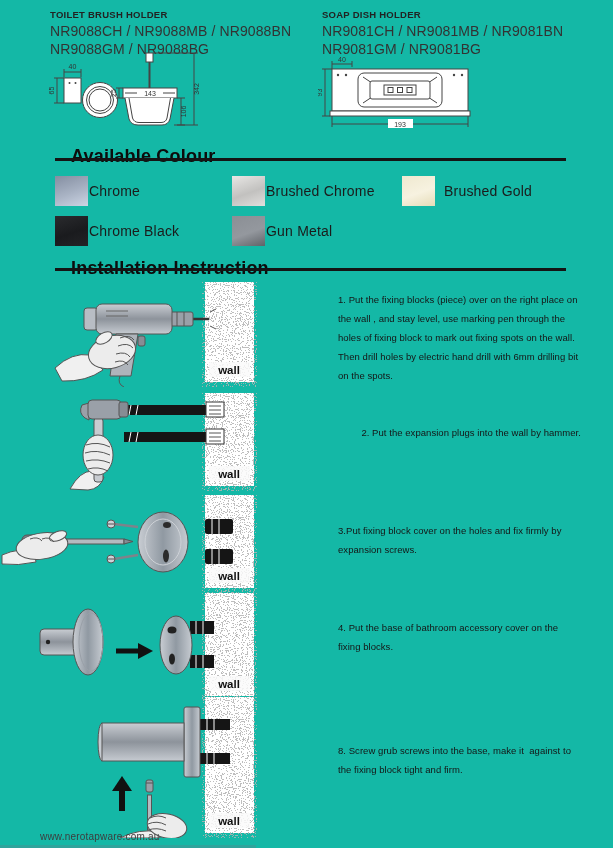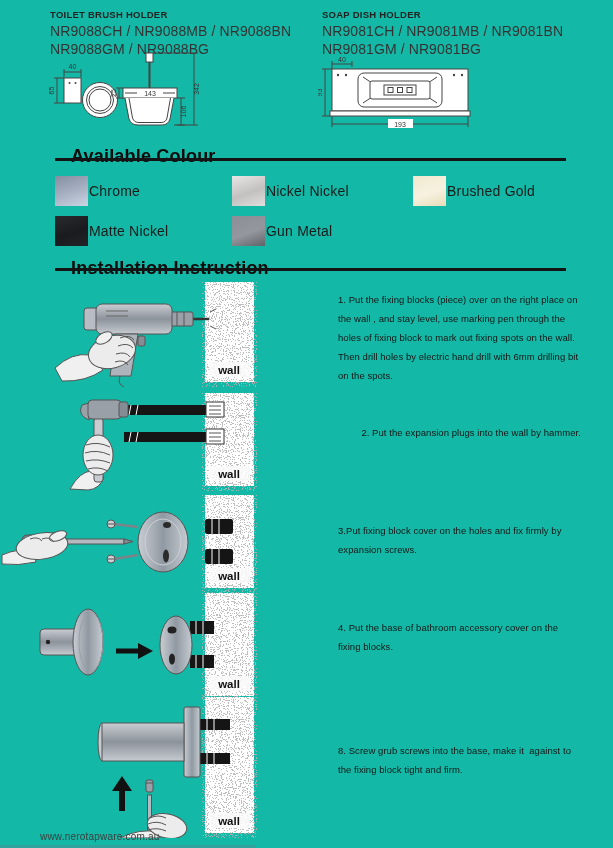--- a/index.html
+++ b/index.html
@@ -28,21 +28,21 @@
   .heading-install{top:242px;}
   .rule{position:absolute;left:55px;width:511px;height:3px;background:#141414;}
   .rule-colour{top:158px;}
   .rule-install{top:268px;}
 
   
   .swatch-item{position:absolute;display:flex;align-items:center;}
   .swatch{width:33px;height:30px;flex:0 0 auto;background:#ccc;}
   .swatch-label{font-size:14px;color:#1b1b1b;margin-left:1px;letter-spacing:.2px;}
   .sw-r1{top:176px;} .sw-r2{top:216px;}
-  .sw-c1{left:55px;} .sw-c2{left:232px;} .sw-c3{left:413px;}
+  .sw-c1{left:55px;} .sw-c2{left:232px;} .sw-c3{left:402px;gap:8px;}
 
   
   .step{position:absolute;left:0;width:613px;}
   .step-illu{position:absolute;left:0;top:0;}
   .step-text{position:absolute;left:338px;width:243px;font-size:9.5px;line-height:19px;
              color:#151515;white-space:pre-wrap;letter-spacing:.05px;}
 
   
   .footer-url{position:absolute;left:40px;top:831px;font-size:10px;color:#3d3d3d;
               letter-spacing:.2px;text-decoration:none;}
@@ -174,29 +174,29 @@
 
   <h2 class="section-heading heading-colour">Available Colour</h2>
   <div class="rule rule-colour"></div>
 
   <div class="swatch-item sw-r1 sw-c1">
     <div class="swatch" style="background: linear-gradient(160deg, rgb(132, 142, 161) 0%, rgb(169, 179, 196) 55%, rgb(204, 213, 228) 100%);"></div>
     <div class="swatch-label">Chrome</div>
   </div>
   <div class="swatch-item sw-r1 sw-c2">
     <div class="swatch" style="background: linear-gradient(160deg, rgb(232, 231, 229) 0%, rgb(194, 193, 191) 55%, rgb(224, 223, 221) 100%);"></div>
-    <div class="swatch-label">Nickel Nickel</div>
+    <div class="swatch-label">Brushed Chrome</div>
   </div>
   <div class="swatch-item sw-r1 sw-c3">
     <div class="swatch" style="background: linear-gradient(160deg, rgb(239, 233, 208) 0%, rgb(247, 242, 224) 55%, rgb(229, 220, 184) 100%);"></div>
     <div class="swatch-label">Brushed Gold</div>
   </div>
   <div class="swatch-item sw-r2 sw-c1">
     <div class="swatch" style="background: linear-gradient(160deg, rgb(42, 43, 46) 0%, rgb(26, 27, 30) 55%, rgb(35, 36, 39) 100%);"></div>
-    <div class="swatch-label">Matte Nickel</div>
+    <div class="swatch-label">Chrome Black</div>
   </div>
   <div class="swatch-item sw-r2 sw-c2">
     <div class="swatch" style="background: linear-gradient(160deg, rgb(139, 143, 149) 0%, rgb(148, 152, 158) 55%, rgb(95, 99, 104) 100%);"></div>
     <div class="swatch-label">Gun Metal</div>
   </div>
 
   <h2 class="section-heading heading-install">Installation Instruction</h2>
   <div class="rule rule-install"></div>
 
   <div class="step" style="top:282px;height:110px;">

